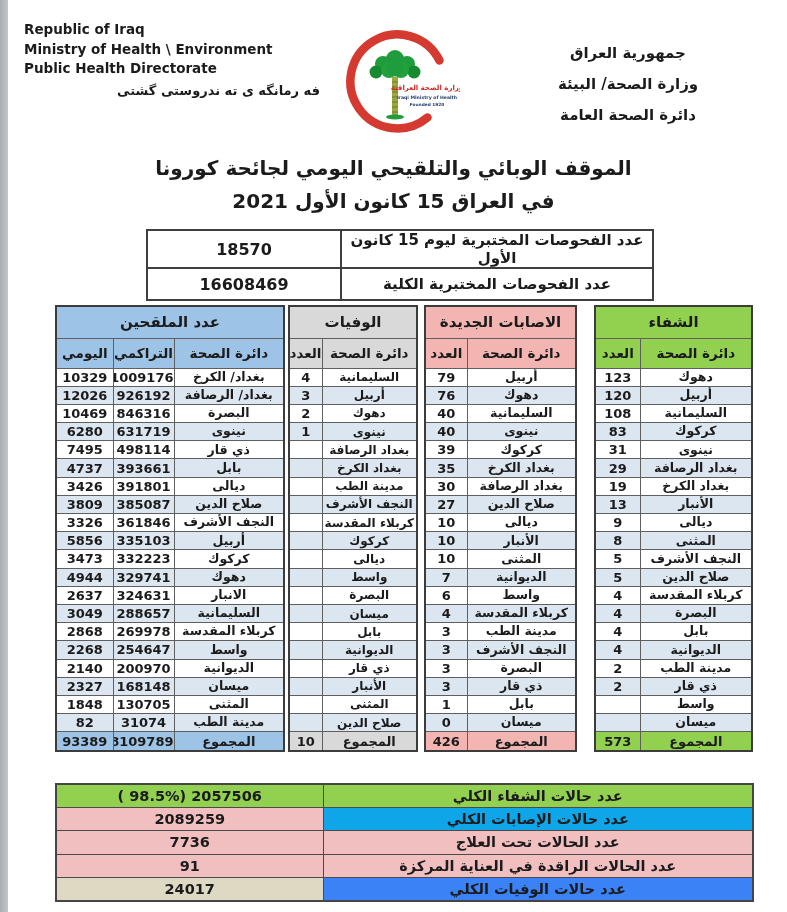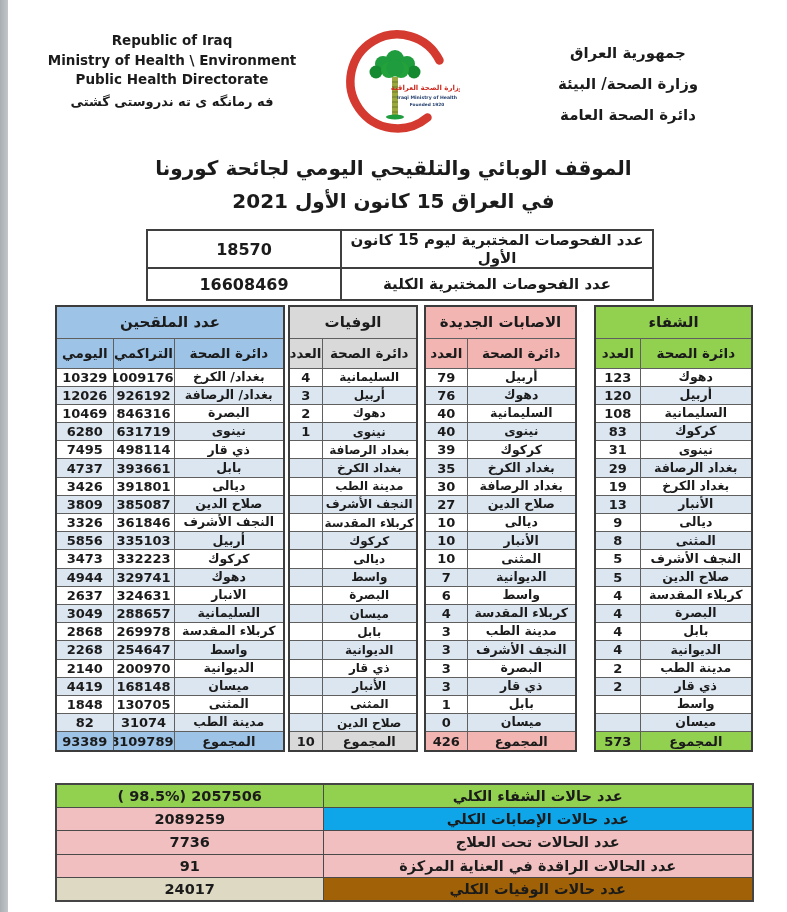--- a/index.html
+++ b/index.html
@@ -4,21 +4,21 @@
 <style>
   * { box-sizing: border-box; margin: 0; padding: 0; }
   html,body { background:#dfe1e3; }
   body { font-family: "DejaVu Sans", sans-serif; }
   .page { position:relative; width:787px; height:912px; background:#ffffff; overflow:hidden;
           font-weight:700; color:#1b1b1b; margin:0 auto; }
   .scan-edge { position:absolute; left:0; top:0; width:8px; height:100%;
                background:linear-gradient(90deg,#a9aeb3,#c2c6ca); }
 
   
-  .hdr-en { position:absolute; left:24px; top:31px; width:296px; text-align:center;
+  .hdr-en { position:absolute; left:24px; top:20px; width:296px; 
             font-size:13.5px; line-height:19.5px; }
   .hdr-en .ku { font-size:13px; direction:rtl; margin-top:2px; }
   .hdr-ar { position:absolute; left:492px; top:38px; width:272px; text-align:center;
             font-size:15px; line-height:31px; direction:rtl; }
   .logo { position:absolute; left:336px; top:24px; width:124px; height:114px; }
 
   
   .doc-title { position:absolute; top:152px; left:0; width:100%; text-align:center;
                font-size:20px; line-height:33px; direction:rtl; }
 
@@ -207,21 +207,21 @@
           <td class="c-num">2268</td>
         </tr>
         <tr>
           <td class="c-name">الديوانية</td>
           <td class="c-num">200970</td>
           <td class="c-num">2140</td>
         </tr>
         <tr class="stripe">
           <td class="c-name">ميسان</td>
           <td class="c-num">168148</td>
-          <td class="c-num">4419</td>
+          <td class="c-num">2327</td>
         </tr>
         <tr>
           <td class="c-name">المثنى</td>
           <td class="c-num">130705</td>
           <td class="c-num">1848</td>
         </tr>
         <tr class="stripe">
           <td class="c-name">مدينة الطب</td>
           <td class="c-num">31074</td>
           <td class="c-num">82</td>
@@ -564,18 +564,18 @@
         </tr>
         <tr>
           <td class="lbl" style="background: rgb(241, 191, 191);">عدد الحالات تحت العلاج</td>
           <td class="val" style="background: rgb(241, 191, 191);">7736</td>
         </tr>
         <tr>
           <td class="lbl" style="background: rgb(241, 191, 191);">عدد الحالات الراقدة في العناية المركزة</td>
           <td class="val" style="background: rgb(241, 191, 191);">91</td>
         </tr>
         <tr>
-          <td class="lbl" style="background: #a16207;">عدد حالات الوفيات الكلي</td>
+          <td class="lbl" style="background: #3b82f6;">عدد حالات الوفيات الكلي</td>
           <td class="val" style="background: rgb(221, 217, 195);">24017</td>
         </tr>
       </tbody>
   </table>
 </div>
 
 </body></html>

